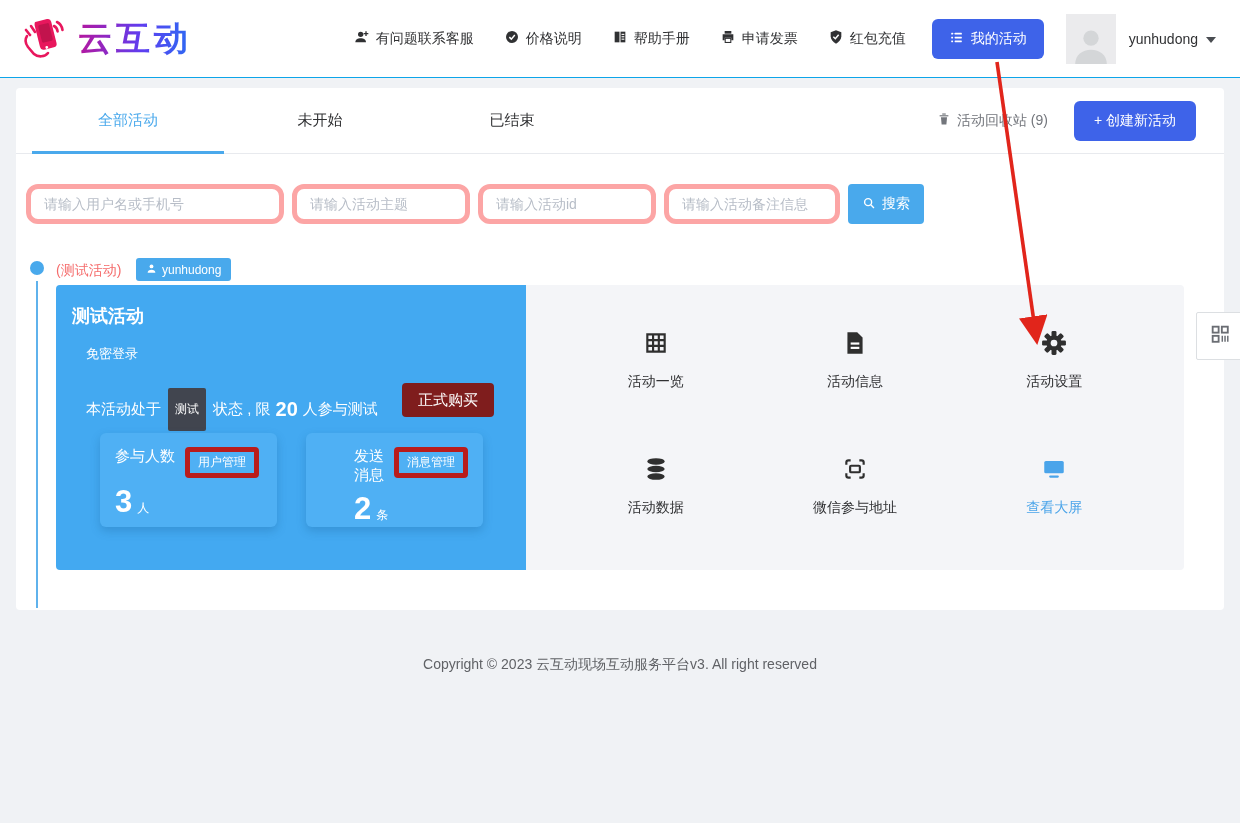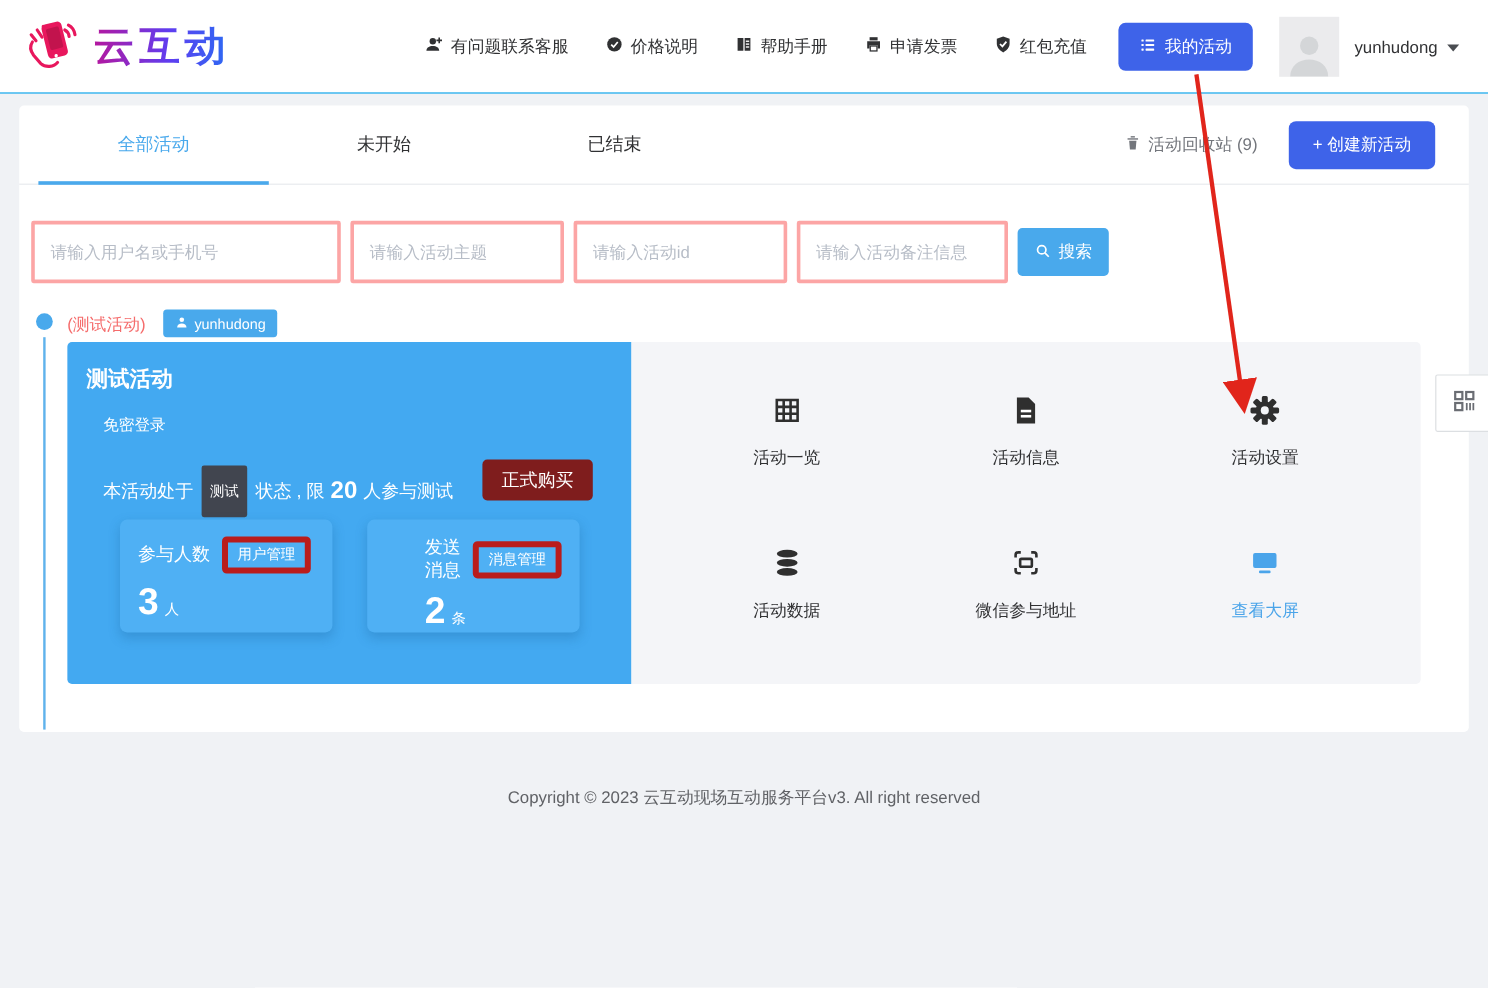--- a/index.html
+++ b/index.html
@@ -48,21 +48,21 @@
   .tab.active { color:#4aa9ec; }
   .tab.active::after { content:""; position:absolute; left:0; bottom:-1px; width:100%; height:3px; background:#4aa9ec; }
   .tabbar-right { margin-left:auto; display:flex; align-items:center; gap:26px; padding-right:28px; }
   .recycle { display:flex; align-items:center; gap:6px; font-size:14px; color:#73767c; cursor:pointer; white-space:nowrap; }
   .recycle svg { width:14px; height:14px; }
   .btn-create { background:#3e63e9; color:#fff; border:none; border-radius:6px; height:40px; padding:0 20px; font-size:14px; cursor:pointer; font-family:inherit; }
 
   
   .search-row { position:absolute; top:96px; left:10px; display:flex; gap:8px; align-items:center; }
   .search-input {
-    height:52px; border:3px solid #fca5a5; border-radius:2px; padding:0 13px;
+    height:40px; border:5px solid #fca5a5; border-radius:12px; padding:0 13px;
     font-size:14px; color:#303133; font-family:inherit; background:#fff;
   }
   .search-input::placeholder { color:#b7bdc7; }
   .si-1 { width:258px; } .si-2 { width:178px; } .si-3 { width:178px; } .si-4 { width:176px; }
   .btn-search {
     height:40px; width:76px; background:#49a9ec; color:#fff; border:none; border-radius:4px;
     font-size:14px; display:flex; align-items:center; justify-content:center; gap:6px; cursor:pointer; font-family:inherit;
   }
   .btn-search svg { width:14px; height:14px; }
 
@@ -86,21 +86,21 @@
   .status-count { font-size:20px; font-weight:bold; margin:0 5px; }
   .btn-buy {
     position:absolute; right:32px; top:98px; height:34px; padding:0 16px;
     background:#7f1d1d; color:#fff; border:none; border-radius:4px; font-size:15px; cursor:pointer; font-family:inherit;
   }
   .stat-box {
     position:absolute; top:148px; width:177px; height:94px; background:#4fb0f4; border-radius:6px;
     box-shadow:0 4px 10px rgba(23,89,143,0.28); padding:14px 15px; color:#fff;
   }
   .stat-box.s1 { left:44px; } .stat-box.s2 { left:250px;padding-left:48px; }
-  .stat-head { display:flex; align-items:center; gap:10px; }
+  .stat-head { display:flex; align-items:flex-start; gap:10px; }
   .stat-label { font-size:15px; }
   .stat-manage {
     background:transparent; border:5px solid #b91c1c; border-radius:4px; color:#fff;
     font-size:12px; padding:2px 8px; cursor:pointer; font-family:inherit; white-space:nowrap;
   }
   .stat-value-row { margin-top:8px; display:flex; align-items:baseline; }
   .stat-value { font-size:31px; font-weight:bold; line-height:1; }
   .stat-unit { font-size:12px; margin-left:5px; }
 
   .card-gray {

